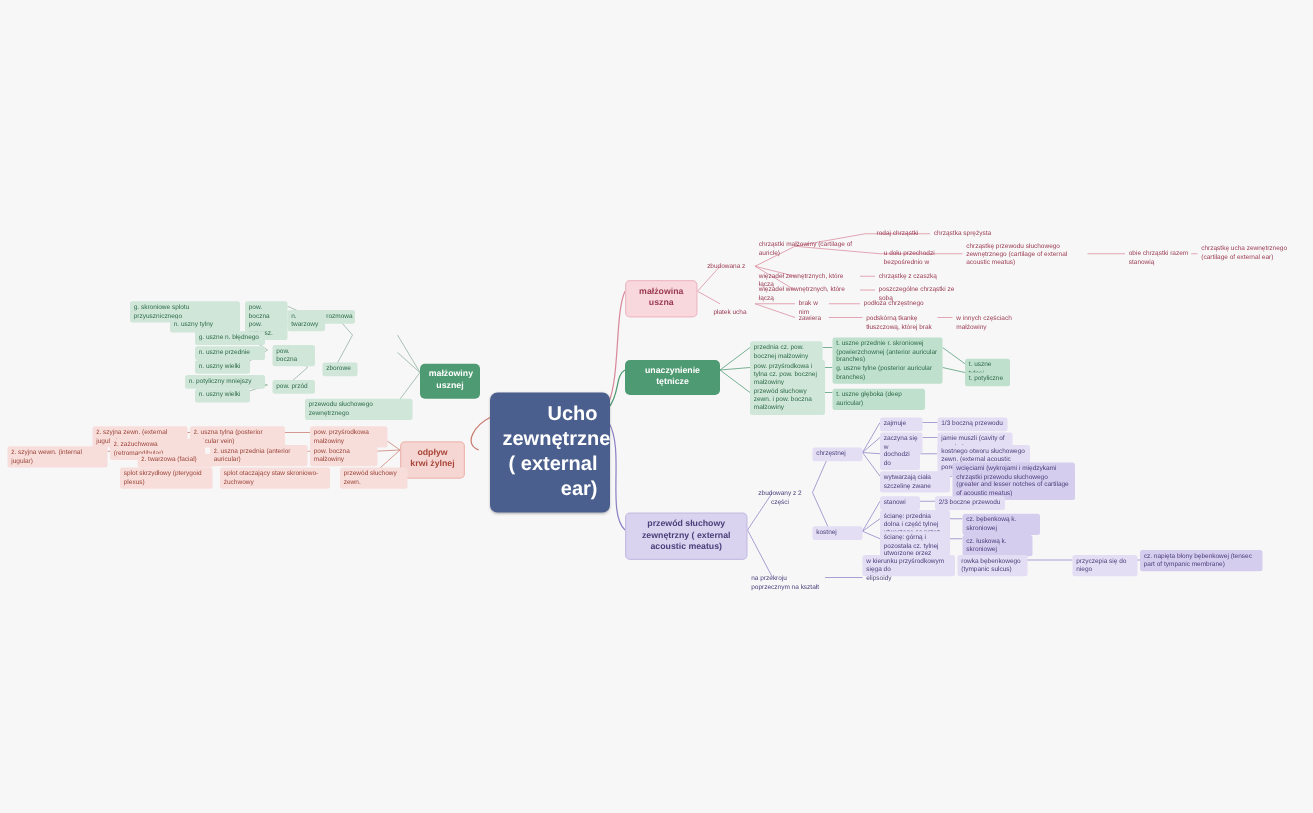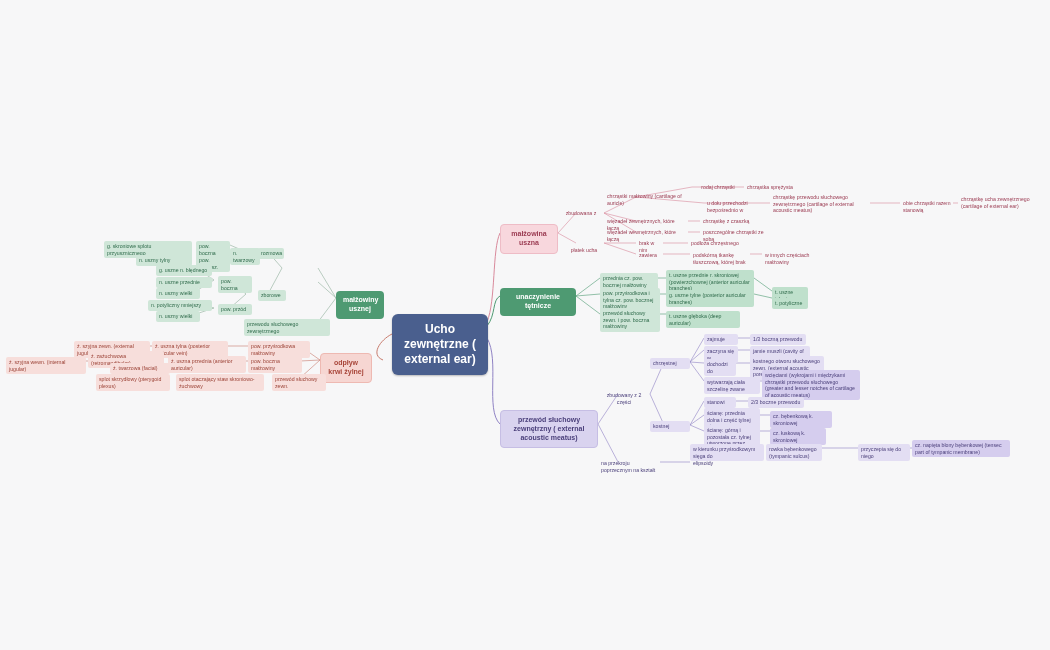--- a/index.html
+++ b/index.html
@@ -16,23 +16,23 @@
     position:absolute;
     box-sizing:border-box;
     line-height:1.25;
     white-space:normal;
   }
   
   .root{
     background:#4a5f8e;
     color:#ffffff;
     border-radius:6px;
-    font-size:12px;
+    font-size:16px;
     font-weight:bold;
-    text-align:center;
+    text-align:right;
     padding:8px 10px;
     box-shadow:0 1px 2px rgba(0,0,0,.25);
   }
   
   .b1{
     border-radius:4px;
     font-size:7px;
     font-weight:bold;
     padding:5px 7px;
     text-align:center;

